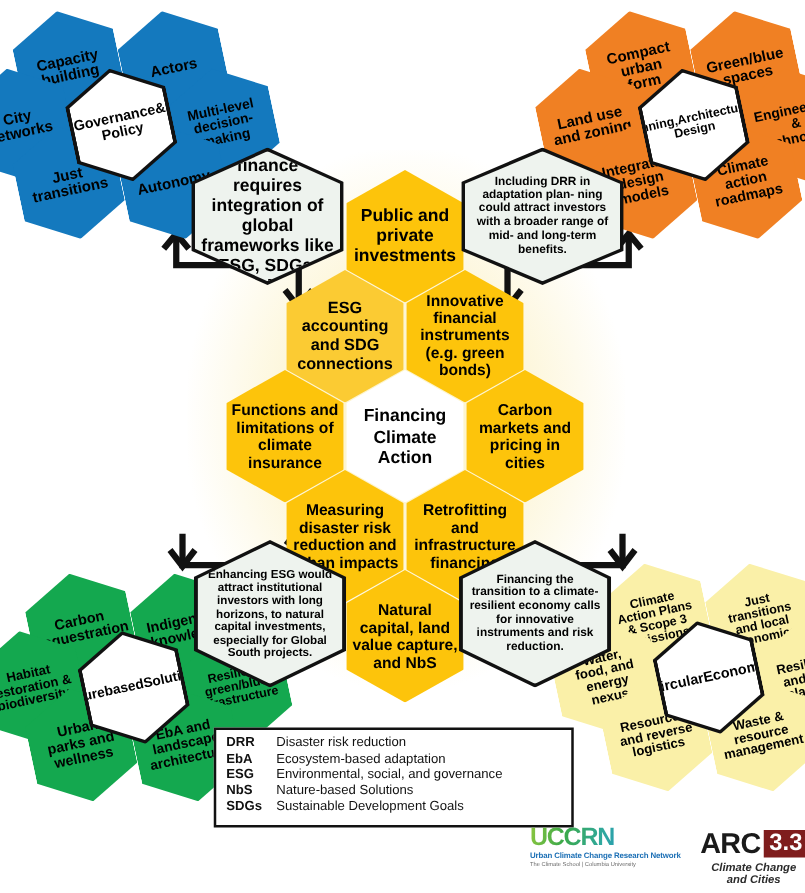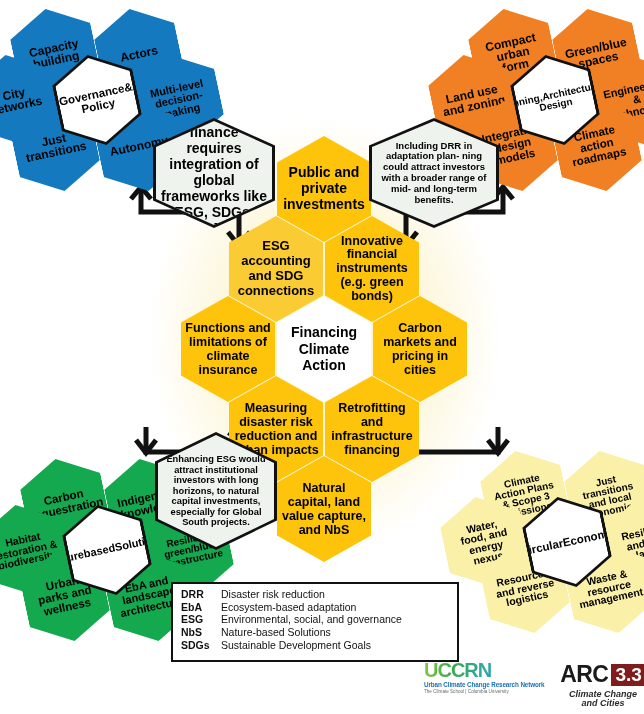--- a/index.html
+++ b/index.html
@@ -423,20 +423,33 @@
         <span class="t">institutional</span>
         <span class="t">investors with long</span>
         <span class="t">horizons, to natural</span>
         <span class="t">capital investments,</span>
         <span class="t">especially for Global</span>
         <span class="t">South projects.</span>
       </span>
     </div>
   </div>
 
+  <div class="hexframe callout" style="left:367px; top:432px; width:122px; height:118px;">
+    <div class="inner" style="font-size:9.5px; line-height:1.14;">
+      <span>
+        <span class="t">Financing</span>
+        <span class="t">the transition to a</span>
+        <span class="t">climate-resilient</span>
+        <span class="t">economy calls for</span>
+        <span class="t">innovative</span>
+        <span class="t">instruments and</span>
+        <span class="t">risk reduction.</span>
+      </span>
+    </div>
+  </div>
 
   <div id="legend">
     <table>
       <tbody>
           <tr>
         <td class="ab">DRR</td>
         <td>Disaster risk reduction</td>
       </tr>
       <tr>
         <td class="ab">EbA</td>

